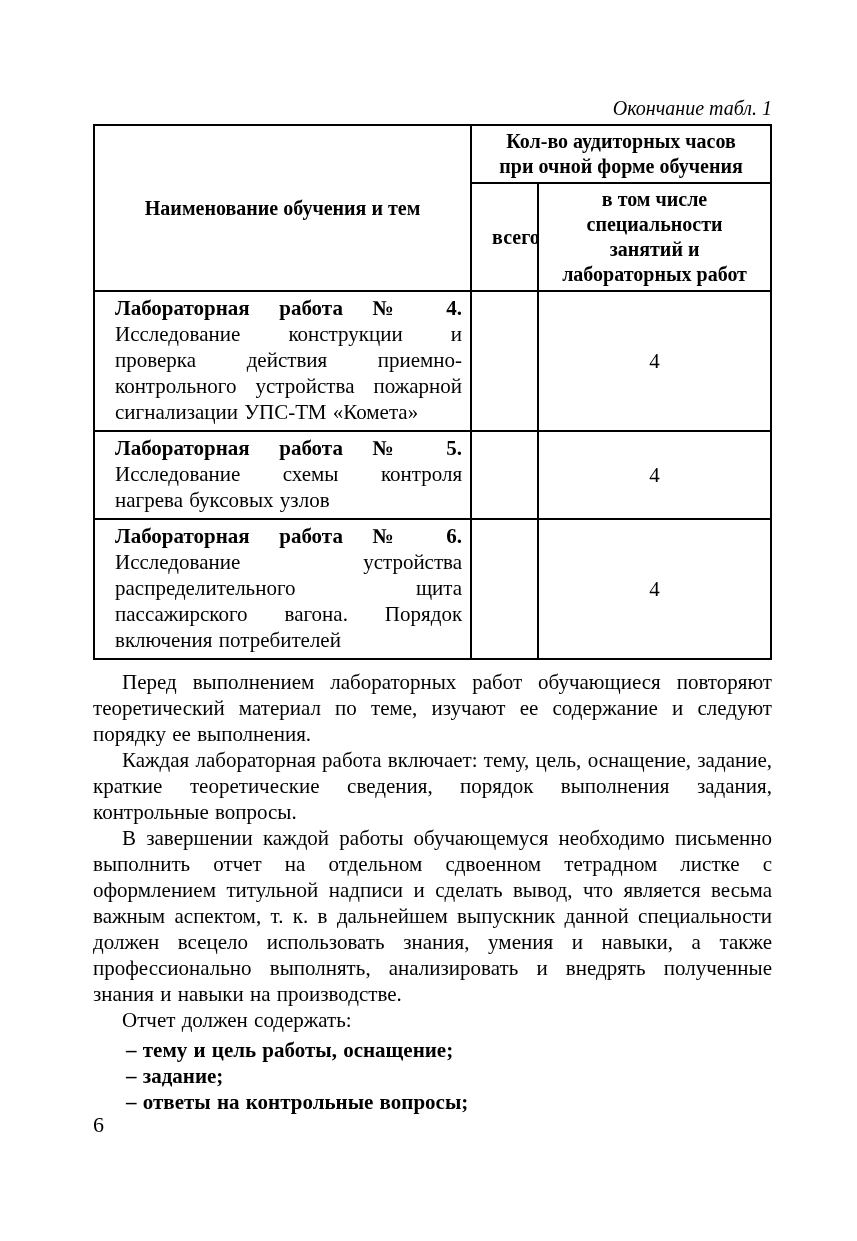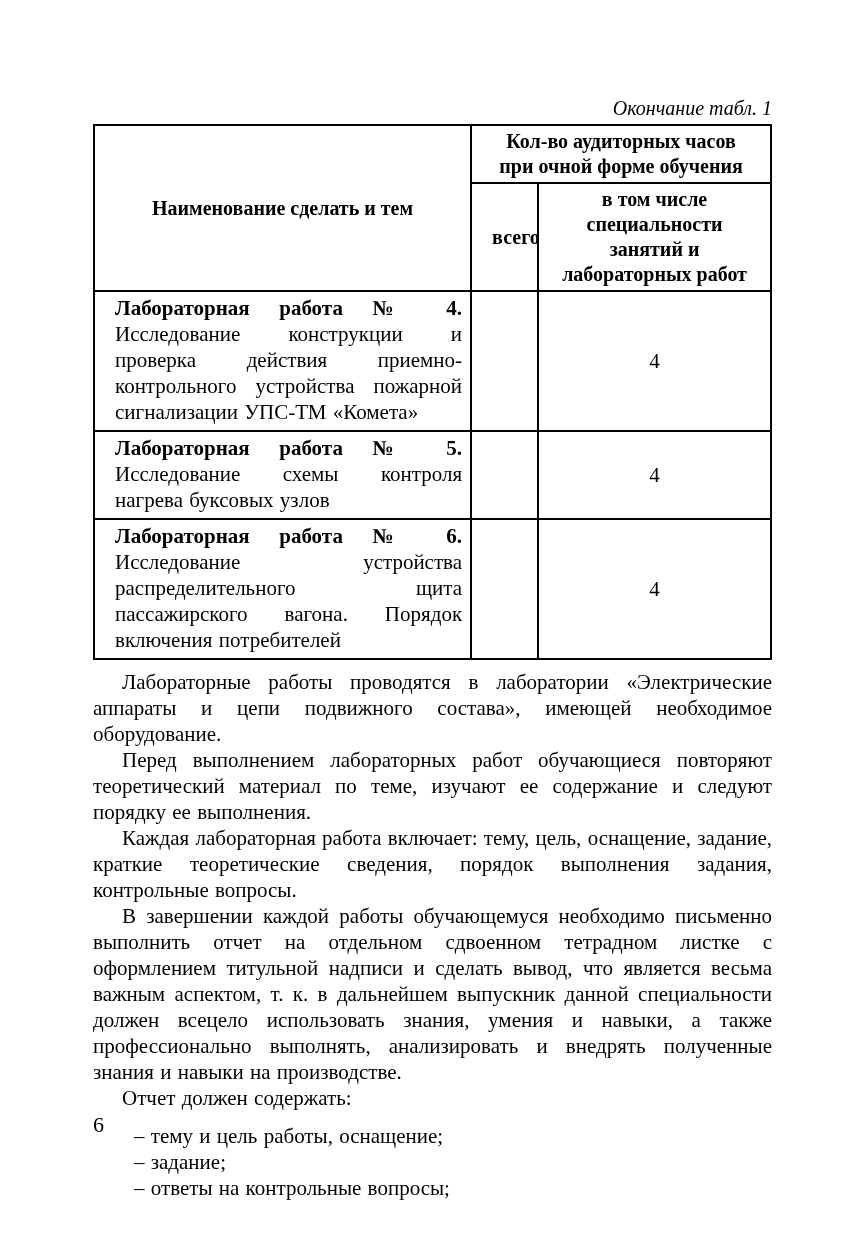--- a/index.html
+++ b/index.html
@@ -69,21 +69,21 @@
     margin-top: 9px;
     font-size: 21px;
     line-height: 26px;
     word-spacing: 1px;
   }
   .body-text p {
     margin: 0;
     text-indent: 29px;
     text-align: justify;
   }
-  .report-list { margin: 12px; }
+  .report-list { margin: 4px; font-weight: bold; }
   .report-list .li {
     padding-left: 29px;
     text-align: left;
   }
   .page-number {
     position: absolute;
     left: 93px;
     top: 1112px;
     font-size: 22px;
     line-height: 26px;
@@ -98,21 +98,21 @@
     <div class="table-caption">Окончание табл. 1</div>
 
     <table class="curriculum">
       <colgroup>
         <col class="c1">
           <col class="c2">
           <col class="c3">
       </colgroup>
       <tbody>
         <tr>
-          <th rowspan="2">Наименование сделать и тем</th>
+          <th rowspan="2">Наименование обучения и тем</th>
           <th colspan="2">Кол-во аудиторных часов при очной форме обучения</th>
         </tr>
         <tr>
           <th>всего</th>
           <th>в том числе специальности занятий и лабораторных работ</th>
         </tr>
 
         <tr>
           <td class="name-cell">
             <b>Лабораторная работа № 4.</b>
@@ -136,21 +136,20 @@
             <b>Лабораторная работа № 6.</b>
             <span>Исследование устройства распределительного щита пассажирского вагона. Порядок включения потребителей</span>
           </td>
           <td class="num-cell"></td>
           <td class="num-cell">4</td>
         </tr>
       </tbody>
     </table>
 
     <div class="body-text">
-      <p>Лабораторные работы проводятся в лаборатории «Электрические аппараты и цепи подвижного состава», имеющей необходимое оборудование.</p>
       <p>Перед выполнением лабораторных работ обучающиеся повторяют теоретический материал по теме, изучают ее содержание и следуют порядку ее выполнения.</p>
       <p>Каждая лабораторная работа включает: тему, цель, оснащение, задание, краткие теоретические сведения, порядок выполнения задания, контрольные вопросы.</p>
       <p>В завершении каждой работы обучающемуся необходимо письменно выполнить отчет на отдельном сдвоенном тетрадном листке с оформлением титульной надписи и сделать вывод, что является весьма важным аспектом, т. к. в дальнейшем выпускник данной специальности должен всецело использовать знания, умения и навыки, а также профессионально выполнять, анализировать и внедрять полученные знания и навыки на производстве.</p>
       <p>Отчет должен содержать:</p>
 
       <div class="report-list">
         <div class="li">– тему и цель работы, оснащение;</div>
         <div class="li">– задание;</div>
         <div class="li">– ответы на контрольные вопросы;</div>
       </div>

